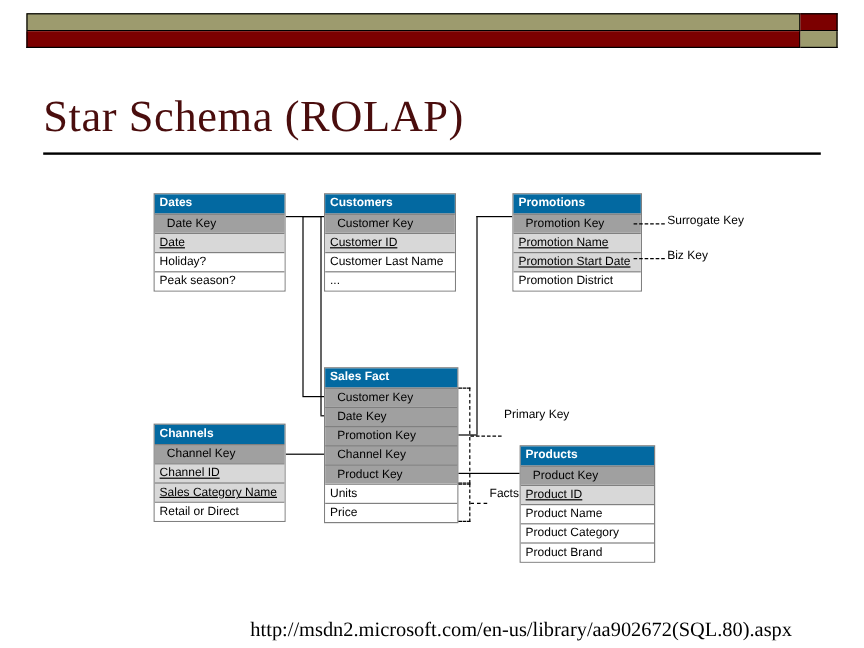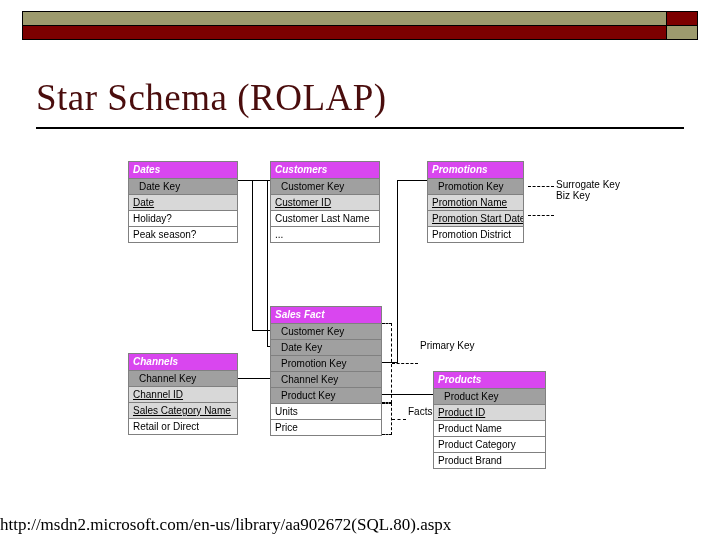--- a/index.html
+++ b/index.html
@@ -90,23 +90,22 @@
   .entity {
     position: absolute;
     box-sizing: border-box;
     border: 1px solid #808080;
     background: #ffffff;
   }
   .entity-title {
     box-sizing: border-box;
     height: 16px;
     line-height: 15px;
-    background: #d946ef;
+    background: #0369a1;
     color: #ffffff;
-    font-style: italic;
     font-weight: bold;
     font-size: 10px;
     padding-left: 4px;
     white-space: nowrap;
     overflow: hidden;
   }
   .entity-row {
     box-sizing: border-box;
     height: 16px;
     line-height: 15px;
@@ -148,21 +147,21 @@
     color: #000000;
     white-space: nowrap;
   }
 
   
   #source-url {
     position: absolute;
     left: 0;
     top: 515px;
     width: 660px;
-    text-align: left;
+    text-align: right;
     font-family: "Liberation Serif", "DejaVu Serif", serif;
     font-size: 17px;
     color: #000000;
     white-space: nowrap;
   }
 </style>
 </head>
 <body>
 
 <div id="header-bar">
@@ -202,21 +201,21 @@
   </div>
 
   <div class="entity" id="ent-customers" style="left:270px; top:11px; width:110px;">
     <div class="entity-title">Customers</div>
     <div class="entity-row surrogate">Customer Key</div>
     <div class="entity-row biz">Customer ID</div>
     <div class="entity-row plain">Customer Last Name</div>
     <div class="entity-row plain">...</div>
   </div>
 
-  <div class="entity" id="ent-promotions" style="left:427px; top:11px; width:97px;">
+  <div class="entity" id="ent-promotions" style="left:427px; top:11px; width:108px;">
     <div class="entity-title">Promotions</div>
     <div class="entity-row surrogate">Promotion Key</div>
     <div class="entity-row biz">Promotion Name</div>
     <div class="entity-row biz">Promotion Start Date</div>
     <div class="entity-row plain">Promotion District</div>
   </div>
 
   <div class="entity" id="ent-channels" style="left:128px; top:203px; width:110px;">
     <div class="entity-title">Channels</div>
     <div class="entity-row surrogate">Channel Key</div>
@@ -242,21 +241,21 @@
     <div class="entity-row biz">Product ID</div>
     <div class="entity-row plain">Product Name</div>
     <div class="entity-row plain">Product Category</div>
     <div class="entity-row plain">Product Brand</div>
   </div>
 
   <div class="dleader" style="left:528px; top:36px; width:26px;"></div>
   <div class="anno-label" style="left:556px; top:29px;">Surrogate Key</div>
 
   <div class="dleader" style="left:528px; top:65px; width:26px;"></div>
-  <div class="anno-label" style="left:556px; top:40px;">Biz Key</div>
+  <div class="anno-label" style="left:556px; top:58px;">Biz Key</div>
 
   <div class="bracket" style="left:382px; top:173px; width:10px; height:80px;"></div>
   <div class="dleader" style="left:392px; top:213px; width:26px;"></div>
   <div class="anno-label" style="left:420px; top:190px;">Primary Key</div>
 
   <div class="bracket" style="left:382px; top:253px; width:10px; height:32px;"></div>
   <div class="dleader" style="left:392px; top:269px; width:14px;"></div>
   <div class="anno-label" style="left:408px; top:256px;">Facts</div>
 
 </div>

